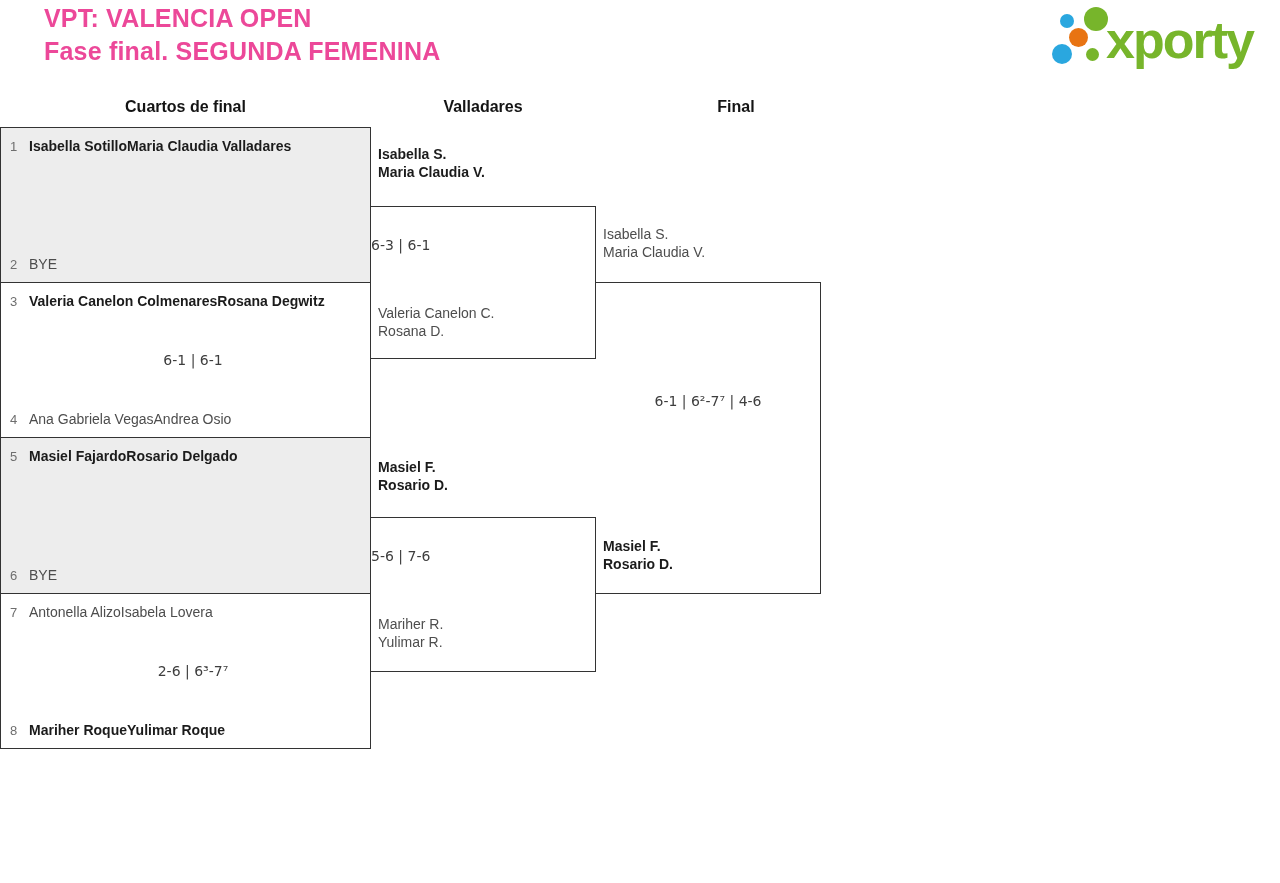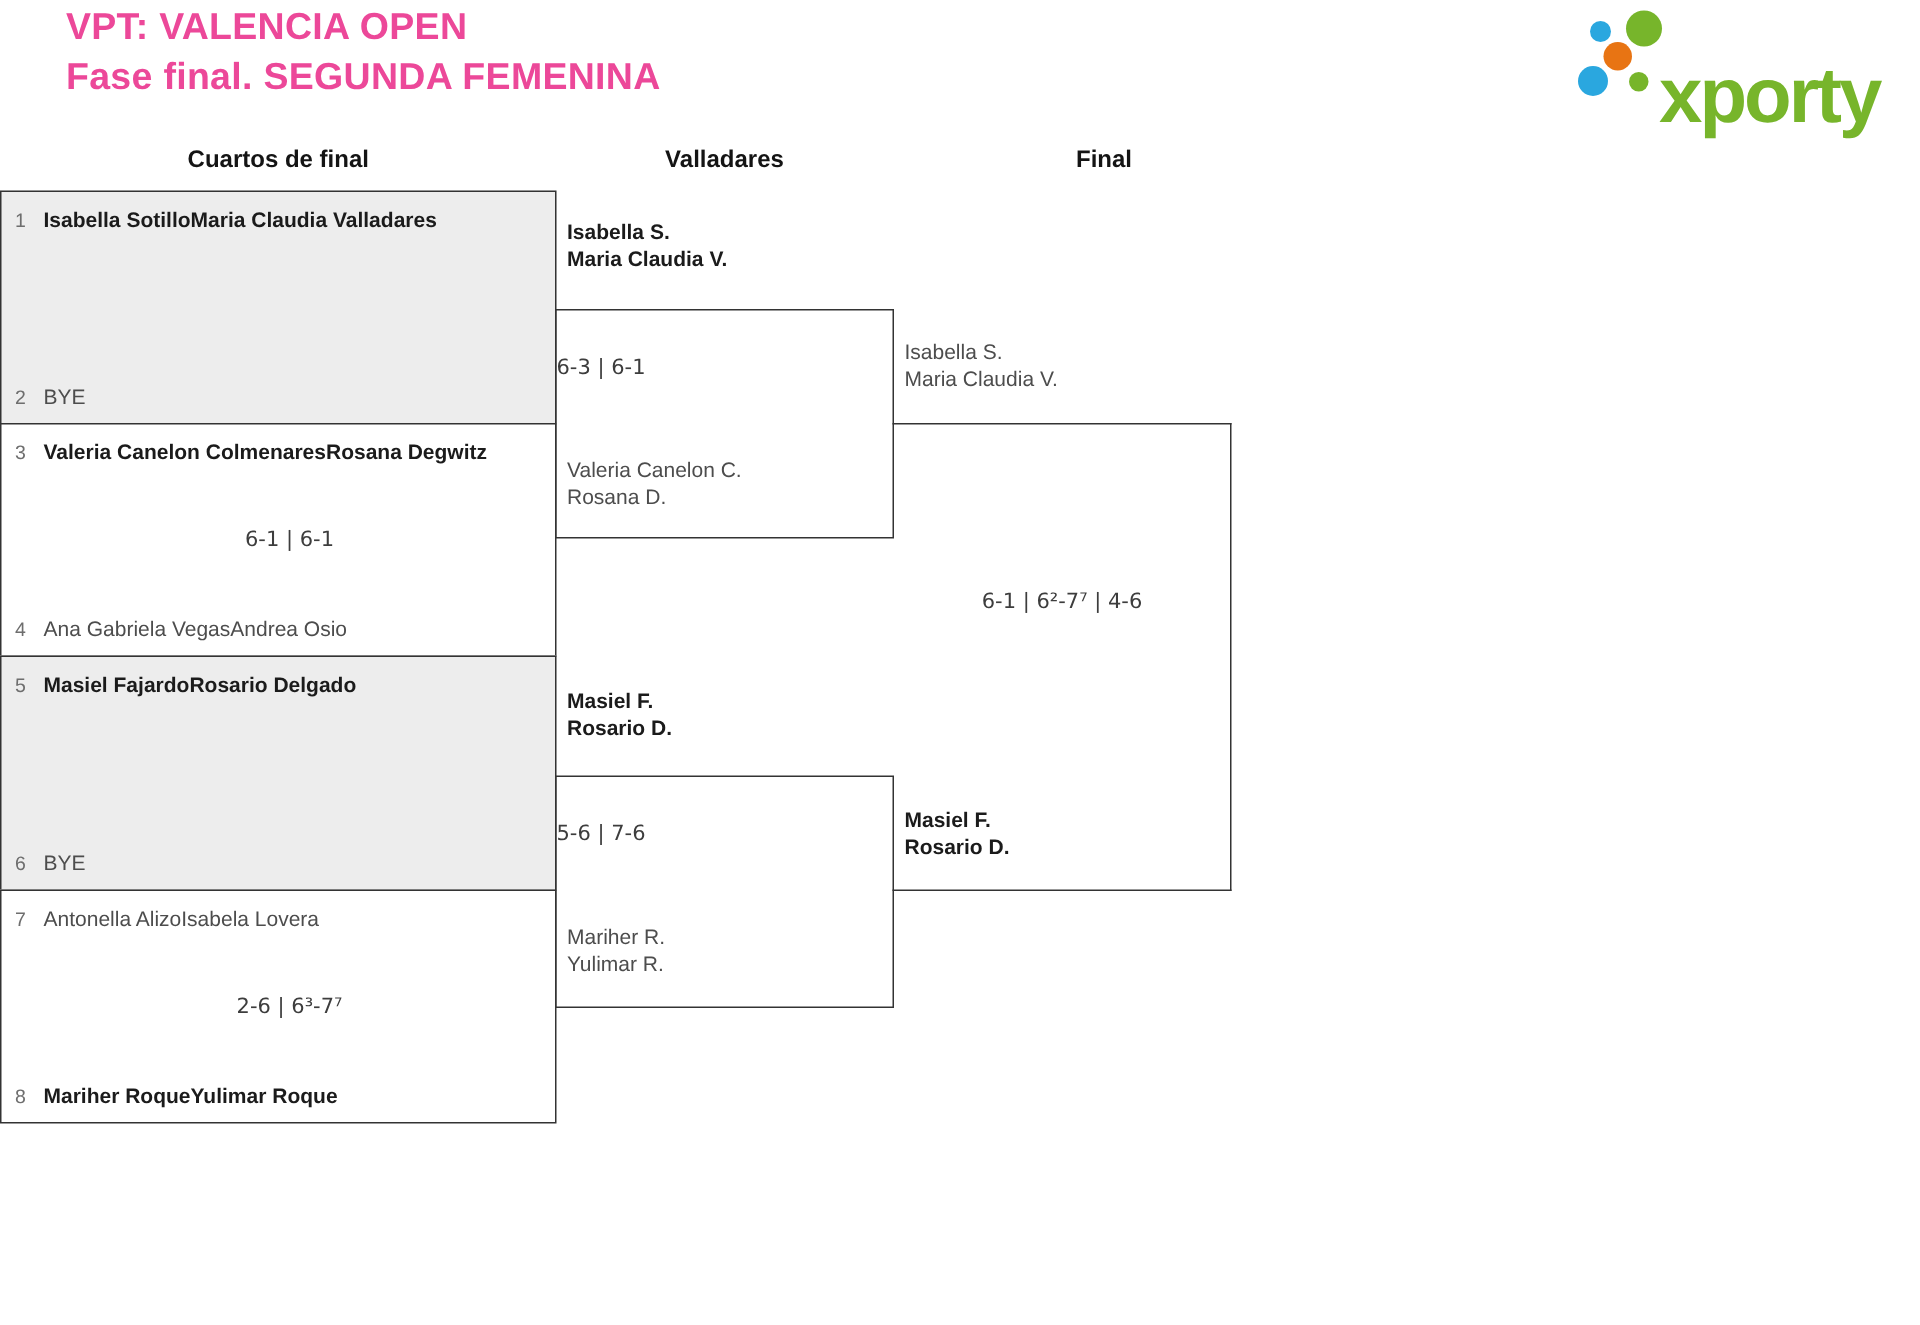--- a/index.html
+++ b/index.html
@@ -12,21 +12,21 @@
 
   
   .logo{position:absolute;left:1045px;top:0;width:235px;height:78px;}
   .dot{position:absolute;border-radius:50%;}
   .dot.blue-sm{left:15px;top:14px;width:14px;height:14px;}
   .dot.green-lg{left:39px;top:7px;width:24px;height:24px;}
   .dot.orange{left:24px;top:28px;width:19px;height:19px;}
   .dot.blue-md{left:7px;top:44px;width:20px;height:20px;}
   .dot.green-sm{left:41px;top:48px;width:13px;height:13px;}
   .wordmark{position:absolute;left:61px;top:14px;font-size:52px;line-height:52px;
-            font-weight:700;letter-spacing:-2px;margin-top:24px;}
+            font-weight:700;letter-spacing:-2px;}
 
   
   .col-header{position:absolute;top:97px;font-size:16px;line-height:20px;
               font-weight:700;color:#141414;text-align:center;}
   .col-header.c1{left:0;width:371px;}
   .col-header.c2{left:370px;width:226px;}
   .col-header.c3{left:623px;width:226px;}
 
   
   .match{position:absolute;left:0;width:371px;box-sizing:border-box;border:1px solid #333;

